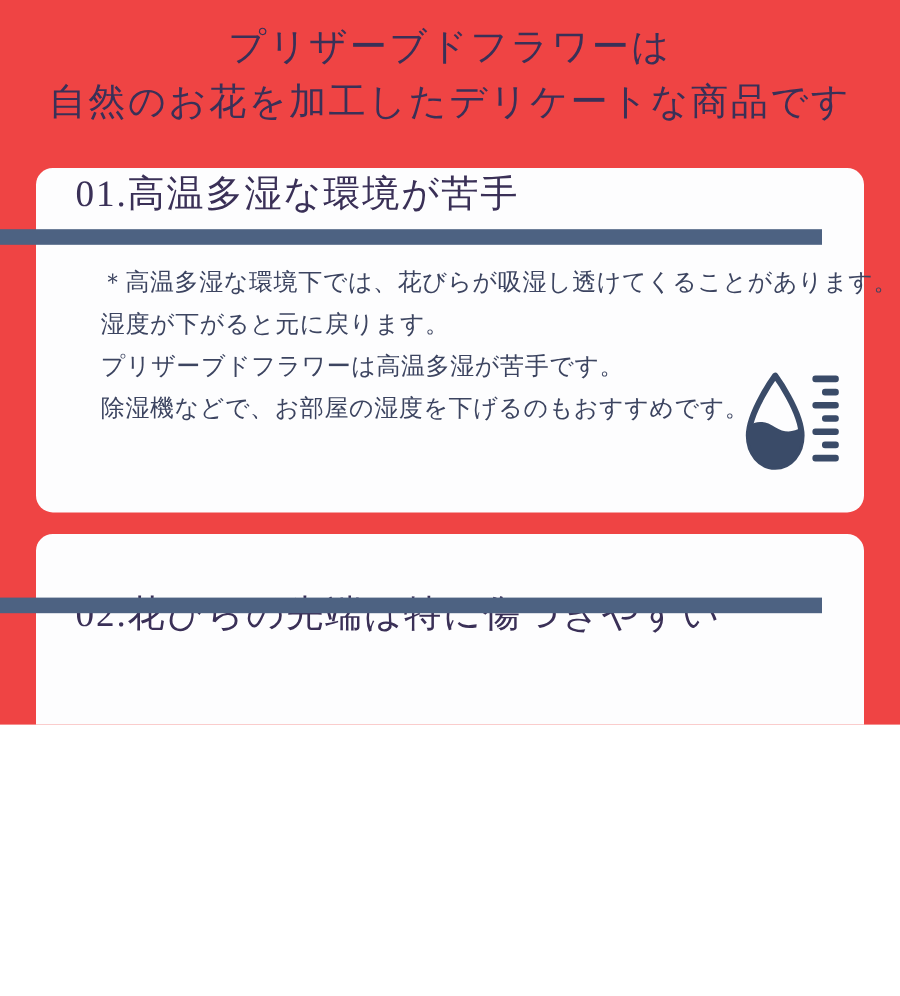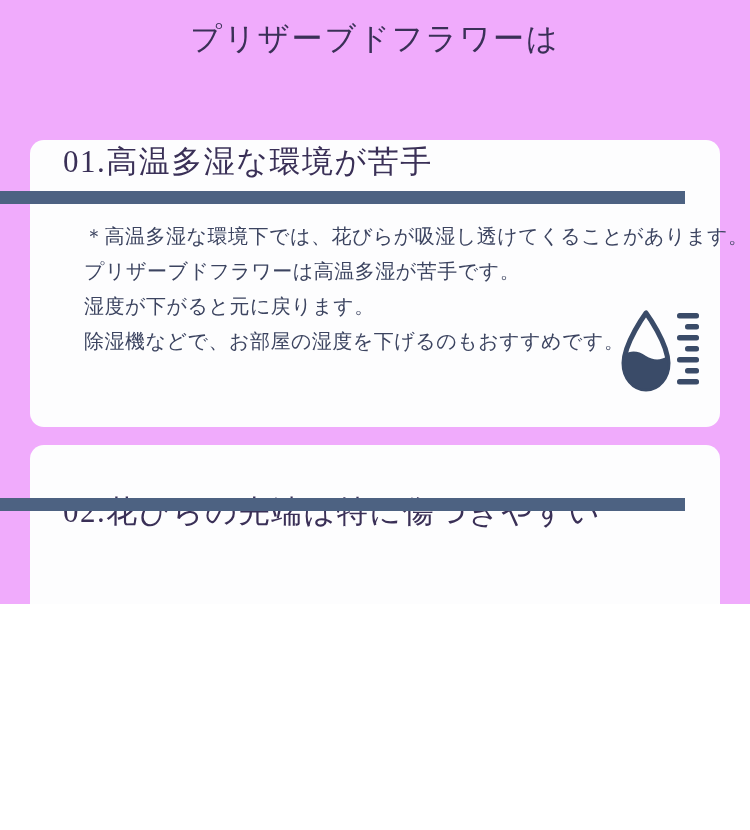--- a/index.html
+++ b/index.html
@@ -1,18 +1,18 @@
 <!DOCTYPE html>
 <html><head>
 <meta charset="utf-8">
 <style>
   html,body{margin:0;padding:0;}
   .page{
     position:relative; width:750px; height:604px;
-    background:#f0abfc; overflow:hidden;
+    background:#ef4444; overflow:hidden;
     font-family:"Liberation Sans","DejaVu Sans",sans-serif;
   }
   .title{
     position:absolute; top:16px; left:0; width:750px;
     text-align:center; color:#3a3057;
     font-family:"Liberation Serif","DejaVu Serif",serif;
     font-size:31px; line-height:46px; letter-spacing:2px; font-weight:500;
   }
   .card{
     position:absolute; left:30px; width:690px;
@@ -45,28 +45,29 @@
   .icon-humidity{ left:583px; top:169px; }
   .icon-flower{ left:578px; top:240px; }
 </style>
 </head>
 <body>
 
 <div class="page">
 
   <div class="title">
     <div>プリザーブドフラワーは</div>
+    <div>自然のお花を加工したデリケートな商品です</div>
   </div>
 
   <section class="card card1">
     <h2 class="heading">01.高温多湿な環境が苦手</h2>
     <div class="body">
       <p>＊高温多湿な環境下では、花びらが吸湿し透けてくることがあります。</p>
+      <p>湿度が下がると元に戻ります。</p>
       <p>プリザーブドフラワーは高温多湿が苦手です。</p>
-      <p>湿度が下がると元に戻ります。</p>
       <p>除湿機などで、お部屋の湿度を下げるのもおすすめです。</p>
     </div>
     <svg class="icon icon-humidity" width="104" height="90" viewBox="0 0 104 90">
       <defs>
         <clipPath id="dropclip">
           <path d="M33,4 C33,4 11,34 11,54 C11,68.5 20.5,80 33,80 C45.5,80 55,68.5 55,54 C55,34 33,4 33,4 Z"></path>
         </clipPath>
       </defs>
       <path d="M33,4 C33,4 11,34 11,54 C11,68.5 20.5,80 33,80 C45.5,80 55,68.5 55,54 C55,34 33,4 33,4 Z" fill="#fdfdfe" stroke="#3a4b68" stroke-width="5" stroke-linejoin="round"></path>
       <path clip-path="url(#dropclip)" fill="#3a4b68" d="M8,48 C16,41 24,41 33,47 C41,52 49,52 58,45 L58,90 L8,90 Z"></path>

